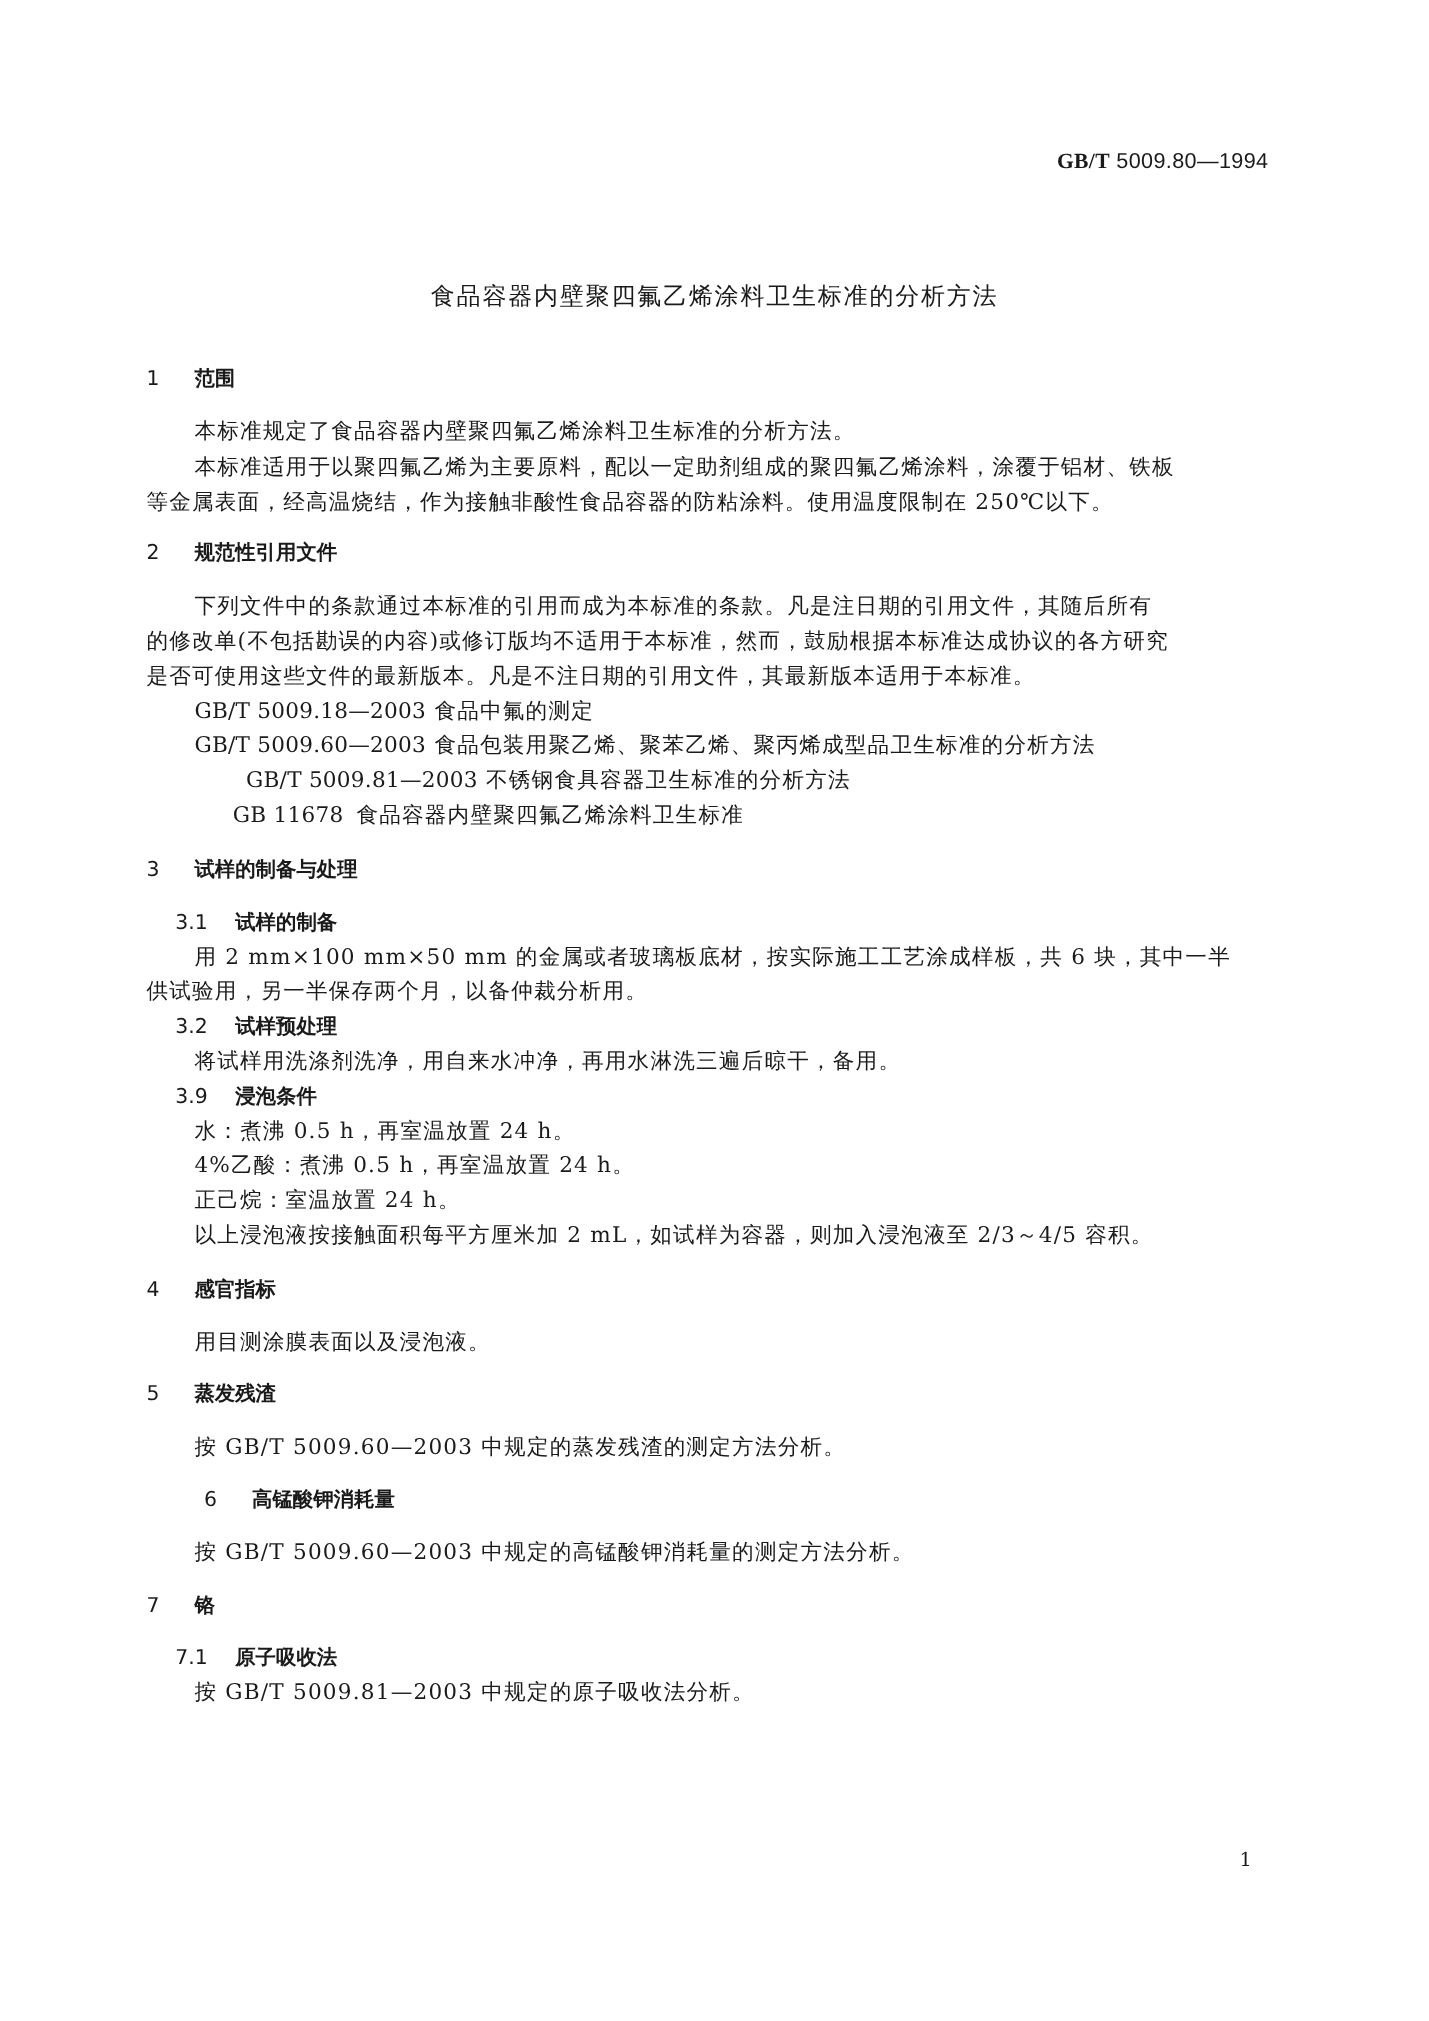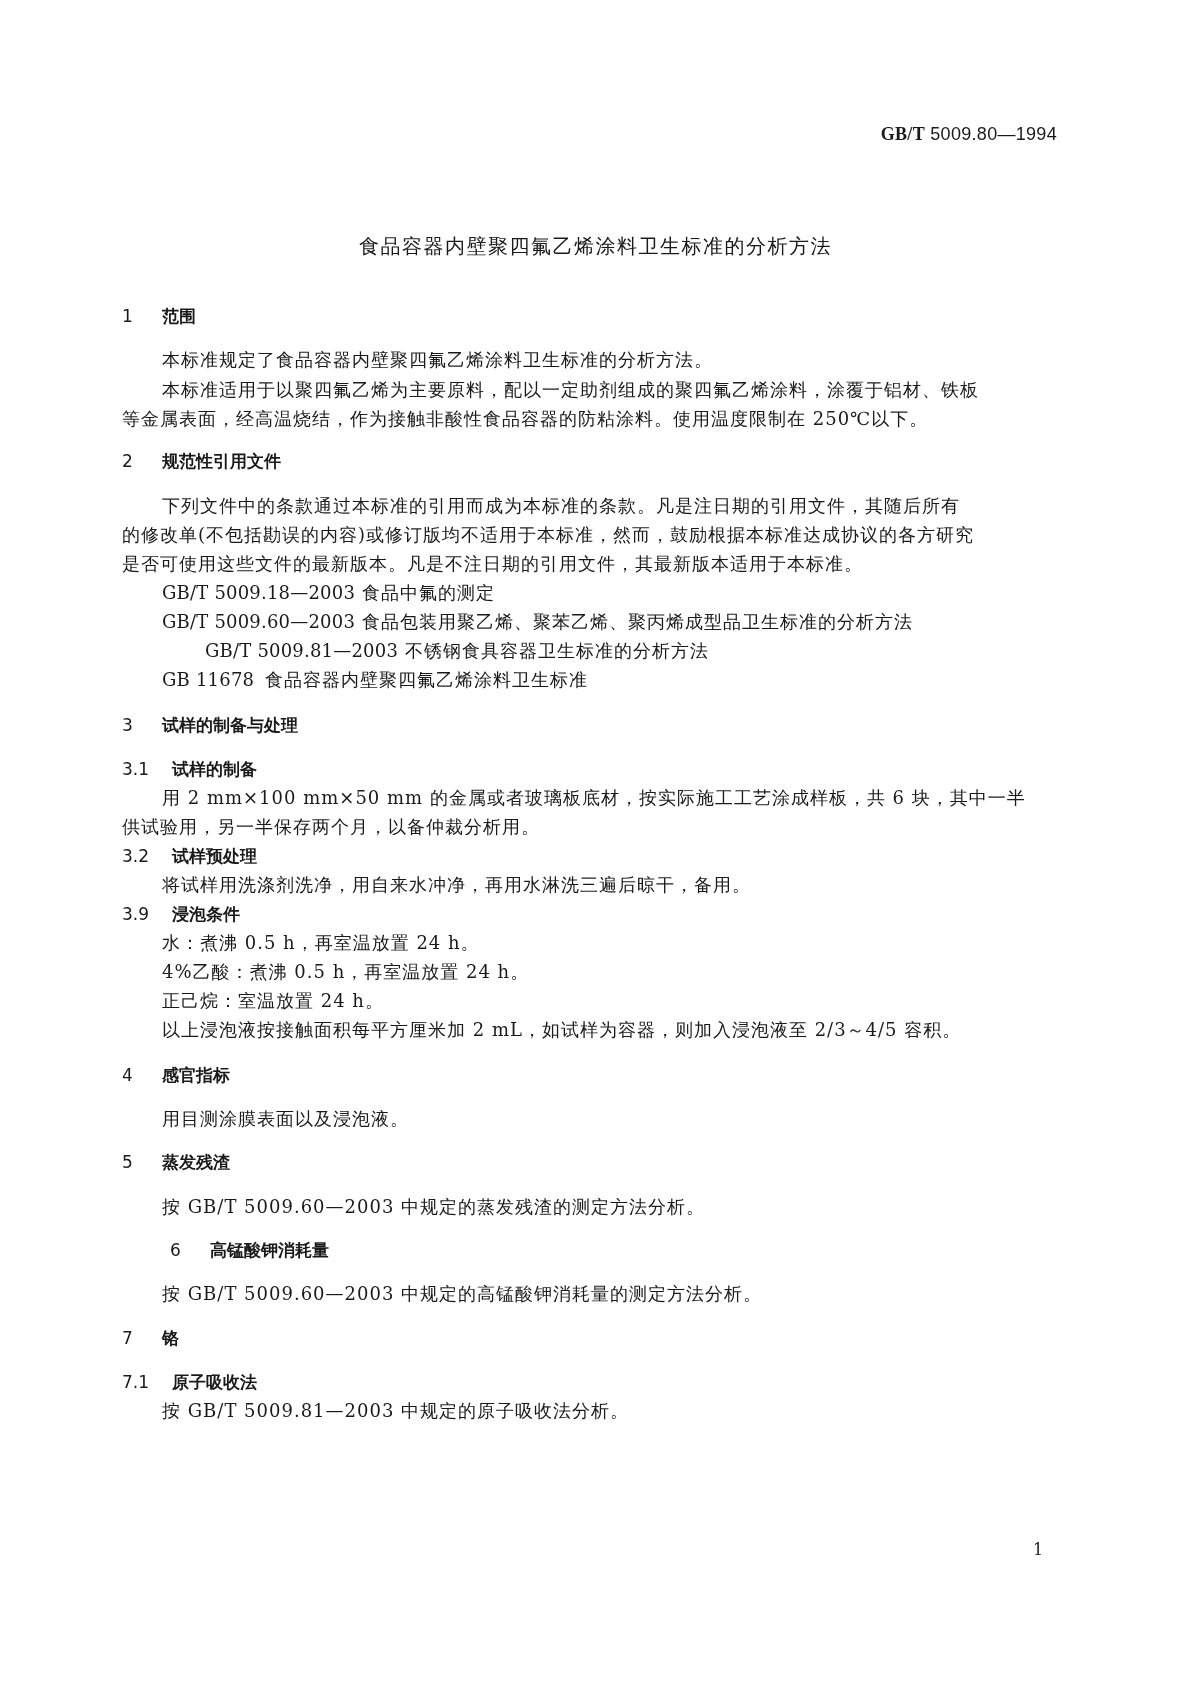--- a/index.html
+++ b/index.html
@@ -53,20 +53,21 @@
       font-weight: bold;
       line-height: 24px;
     }
     .h1 .num {
       display: inline-block;
       width: 40px;
       font-weight: normal;
     }
     .h2 .num {
       width: 50px;
+      margin-left: 24px;
     }
     .p {
       font-size: 18px;
       line-height: 24px;
       letter-spacing: 1px;
     }
     .ref-code {
       display: inline-block;
       letter-spacing: 0.2px;
     }
@@ -103,21 +104,21 @@
   <div class="abs p" style="left:162px; top:581px;">
     <span class="ref-code" style="width:200px;">GB/T 5009.18—2003</span><span>食品中氟的测定</span>
   </div>
   <div class="abs p" style="left:162px; top:610px;">
     <span class="ref-code" style="width:200px;">GB/T 5009.60—2003</span><span>食品包装用聚乙烯、聚苯乙烯、聚丙烯成型品卫生标准的分析方法</span>
   </div>
   <div class="abs p" style="left:162px; top:639px;margin-left:43px;">
     <span class="ref-code" style="width:200px;">GB/T 5009.81—2003</span><span>不锈钢食具容器卫生标准的分析方法</span>
   </div>
   <div class="abs p" style="left:162px; top:668px;">
-    <span class="ref-code" style="width:103px;">GB 11678</span><span>食品容器内壁聚四氟乙烯涂料卫生标准</span>
+    <span class="ref-code" style="width:103px;margin-left:32px;">GB 11678</span><span>食品容器内壁聚四氟乙烯涂料卫生标准</span>
   </div>
 
   <div class="abs h1" style="left:122px; top:713px;">
     <span class="num">3</span><span>试样的制备与处理</span>
   </div>
 
   <div class="abs h1 h2" style="left:122px; top:757px;">
     <span class="num">3.1</span><span>试样的制备</span>
   </div>
   <div class="abs p" style="left:162px; top:786px;">用 2 mm×100 mm×50 mm 的金属或者玻璃板底材，按实际施工工艺涂成样板，共 6 块，其中一半</div>

